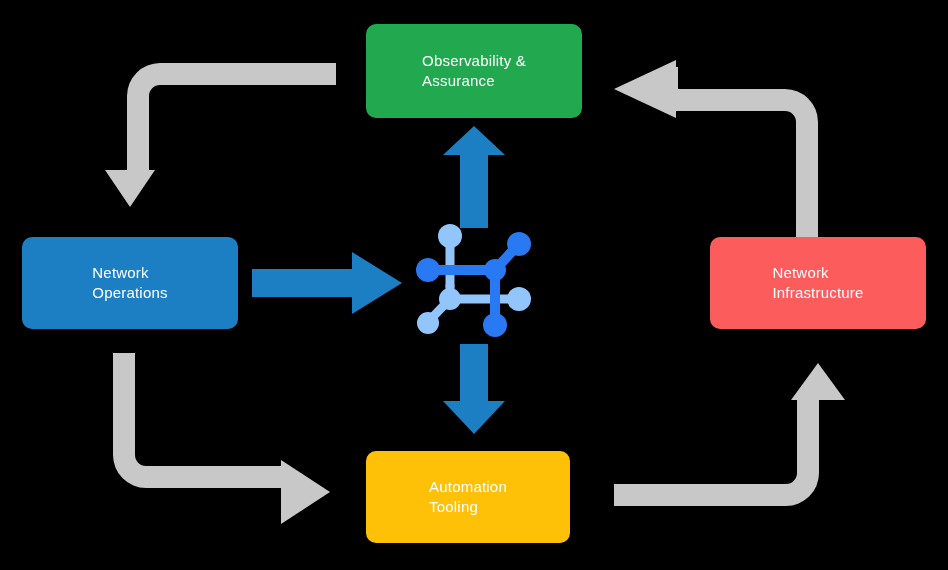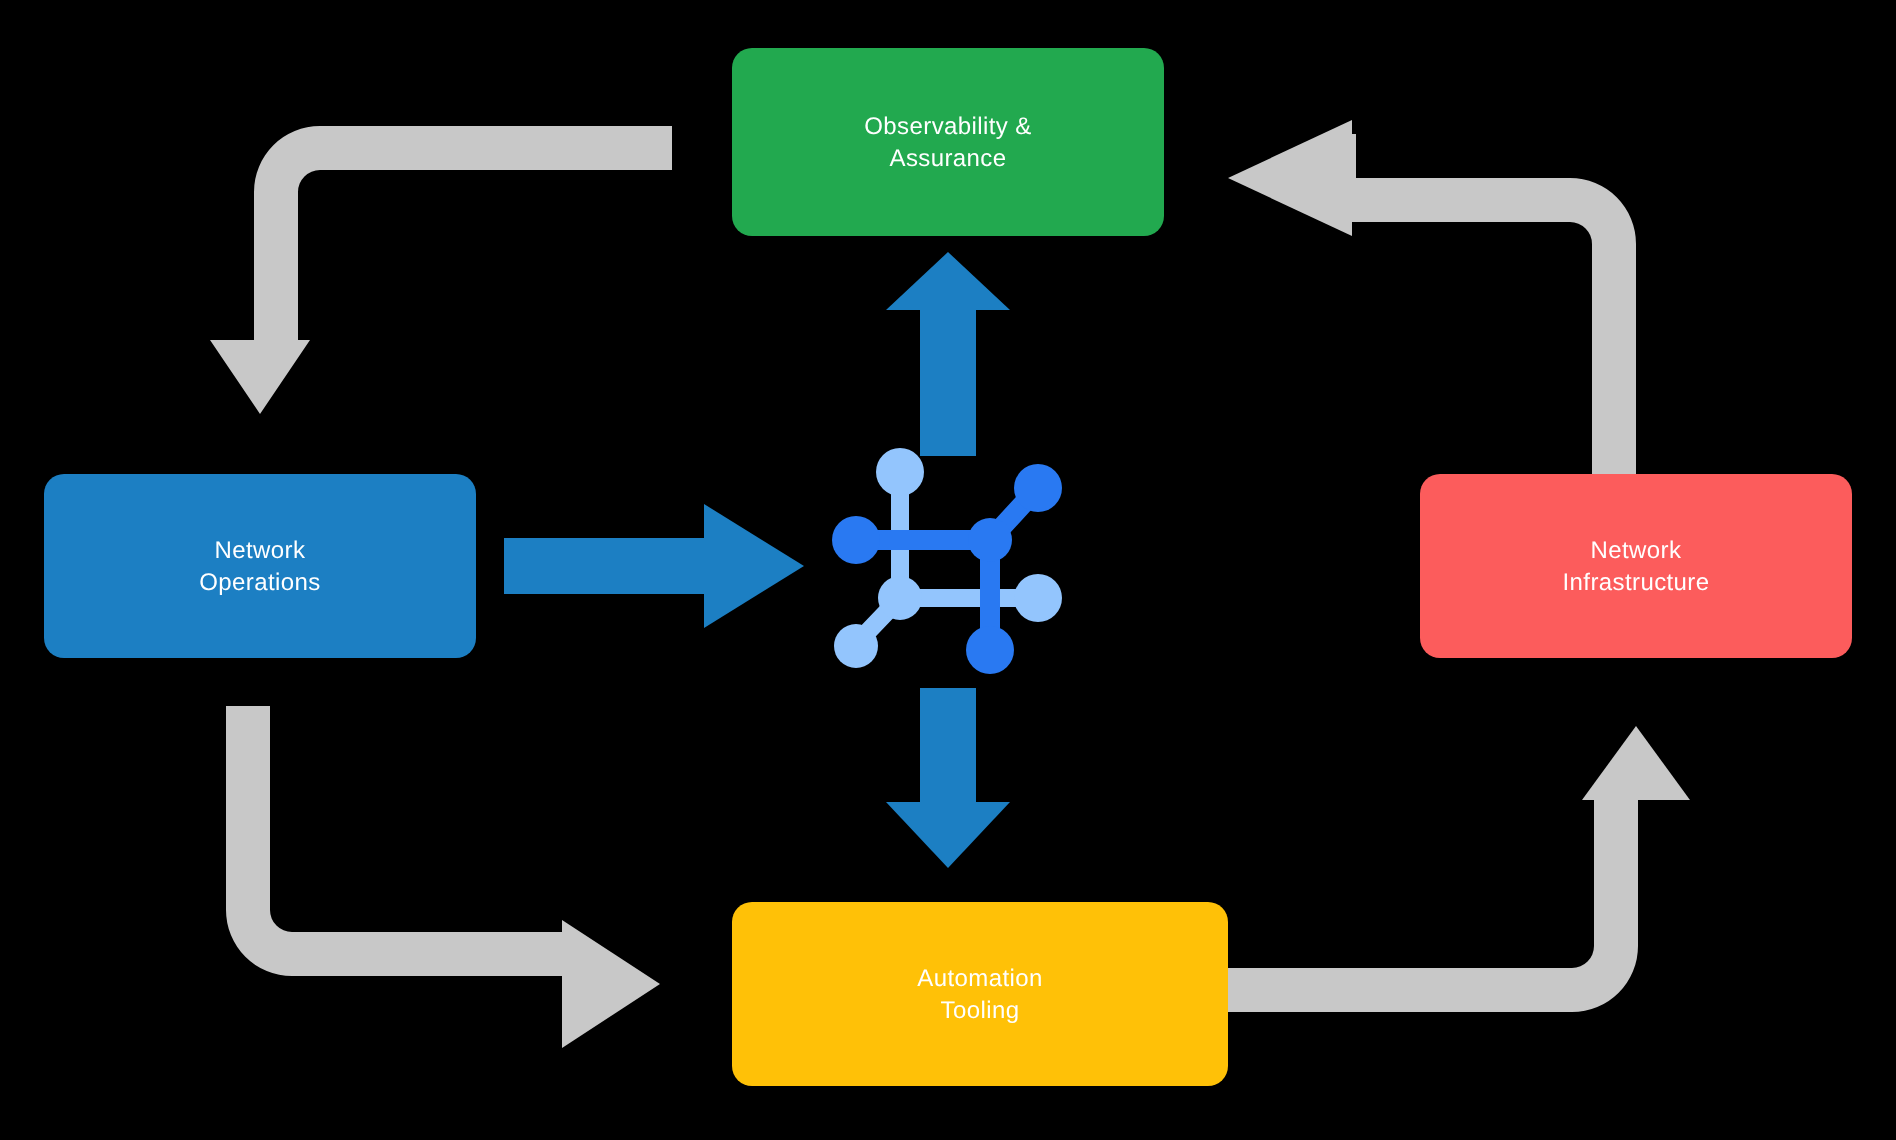--- a/index.html
+++ b/index.html
@@ -14,44 +14,44 @@
     background: #000000;
     overflow: hidden;
     font-family: "Liberation Sans", sans-serif;
   }
   .node-box {
     position: absolute;
     border-radius: 10px;
     display: flex;
     align-items: center;
     justify-content: center;
-    text-align: center;
+    text-align: left;
     color: #ffffff;
-    font-size: 12px;
+    font-size: 15px;
     line-height: 1.35;
     font-weight: 400;
     letter-spacing: 0.2px;
     white-space: pre-line;
     box-sizing: border-box;
     padding: 6px 10px;
   }
   #box-observability {
     left: 366px; top: 24px; width: 216px; height: 94px;
     background: #22a94f;
   }
   #box-network-operations {
     left: 22px; top: 237px; width: 216px; height: 92px;
     background: #1c7fc3;
   }
   #box-network-infrastructure {
     left: 710px; top: 237px; width: 216px; height: 92px;
     background: #fc5c5c;
   }
   #box-automation-tooling {
-    left: 366px; top: 451px; width: 248px; height: 92px;
+    left: 366px; top: 451px; width: 204px; height: 92px;
     background: #ffc107;
   }
   .svg-layer {
     position: absolute;
     left: 0; top: 0;
     width: 948px;
     height: 570px;
     pointer-events: none;
   }
   .icon-layer { pointer-events: none; }

